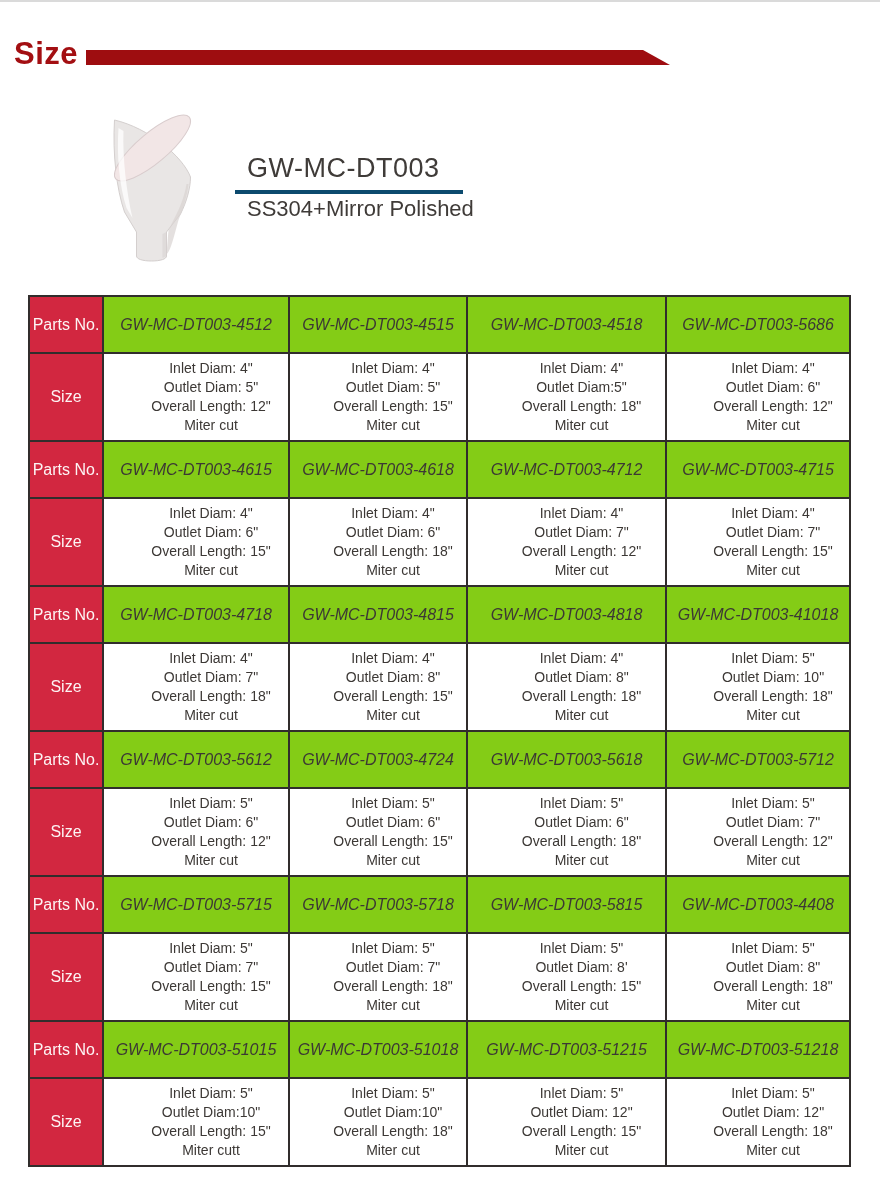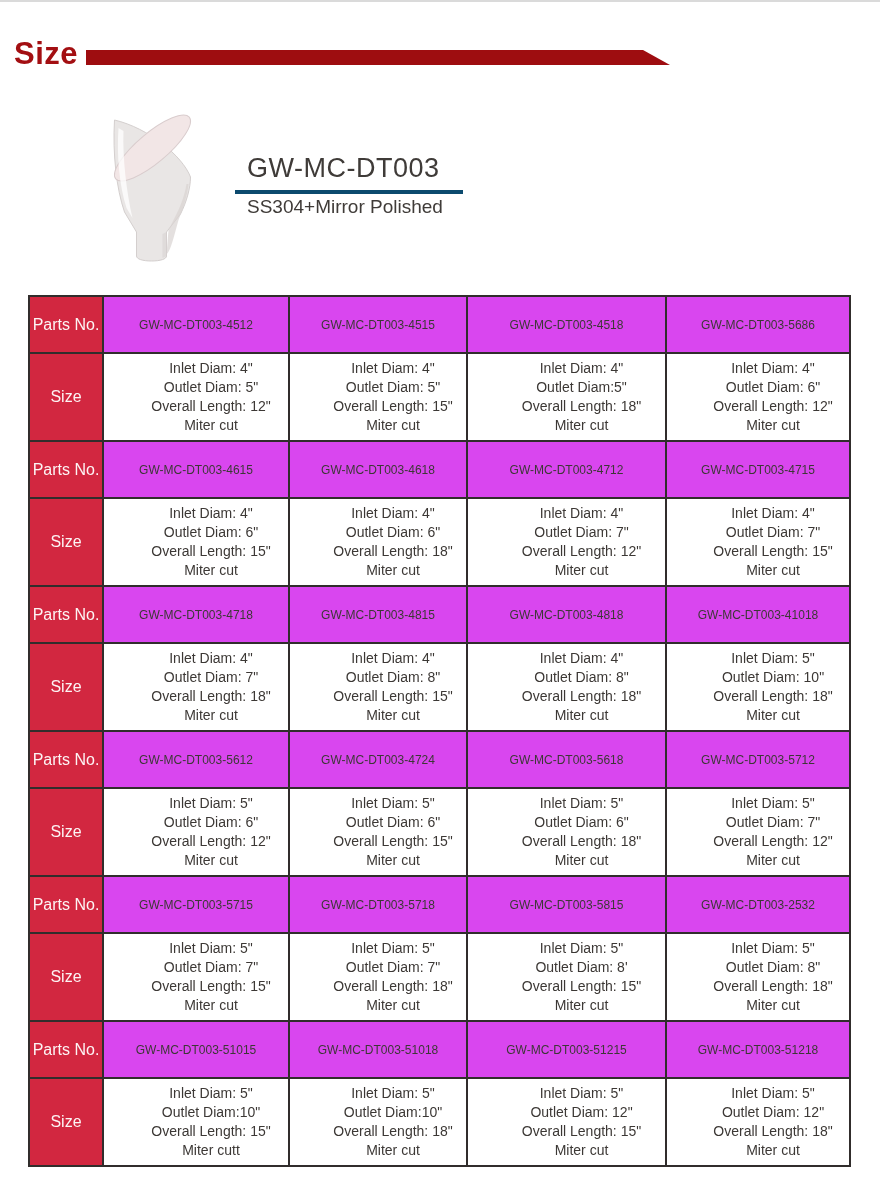--- a/index.html
+++ b/index.html
@@ -32,39 +32,40 @@
     position:absolute; left:235px; top:153px; width:228px;
     border-bottom:4px solid #0c4a6e;
     padding:0 0 6px 12px;
   }
   .product-model {
     font-size:27px; font-weight:400; color:#3f3b38; letter-spacing:0.5px;
     white-space:nowrap;
   }
   .product-material {
     position:absolute; left:247px; top:196px;
-    font-size:19px; color:#3f3b38; white-space:nowrap;
+    font-size:22px; color:#3f3b38; white-space:nowrap;
   }
   table.spec {
     position:absolute; left:28px; top:295px;
     border-collapse:collapse; table-layout:fixed;
   }
   table.spec td {
     border:2px solid #312d2c;
     text-align:center;
   }
   td.lab {
     background:#d22740; color:#fdf4f4;
     text-align:center; vertical-align:middle;
     font-size:16px;
   }
   td.ph {
-    background:#d946ef; color:#3c3835;
+    background:#84cc16; color:#3c3835;
     text-align:center; vertical-align:middle;
-    font-size:12px;
+    font-size:16px;
+    font-style:italic;
   }
   td.sc {
     background:#ffffff; color:#3c3835;
     vertical-align:middle;
     font-size:14px; line-height:19px;
     padding-left:30px;
     white-space:pre-line;
   }
   tr.pr { height:57px; }
   tr.sr { height:88px; }
@@ -217,21 +218,21 @@
       <td class="sc">Inlet Diam: 5"
 Outlet Diam: 7"
 Overall Length: 12"
 Miter cut</td>
     </tr>
     <tr class="pr">
       <td class="lab">Parts No.</td>
       <td class="ph">GW-MC-DT003-5715</td>
       <td class="ph">GW-MC-DT003-5718</td>
       <td class="ph">GW-MC-DT003-5815</td>
-      <td class="ph">GW-MC-DT003-2532</td>
+      <td class="ph">GW-MC-DT003-4408</td>
     </tr>
     <tr class="sr">
       <td class="lab">Size</td>
       <td class="sc">Inlet Diam: 5"
 Outlet Diam: 7"
 Overall Length: 15"
 Miter cut</td>
       <td class="sc">Inlet Diam: 5"
 Outlet Diam: 7"
 Overall Length: 18"

